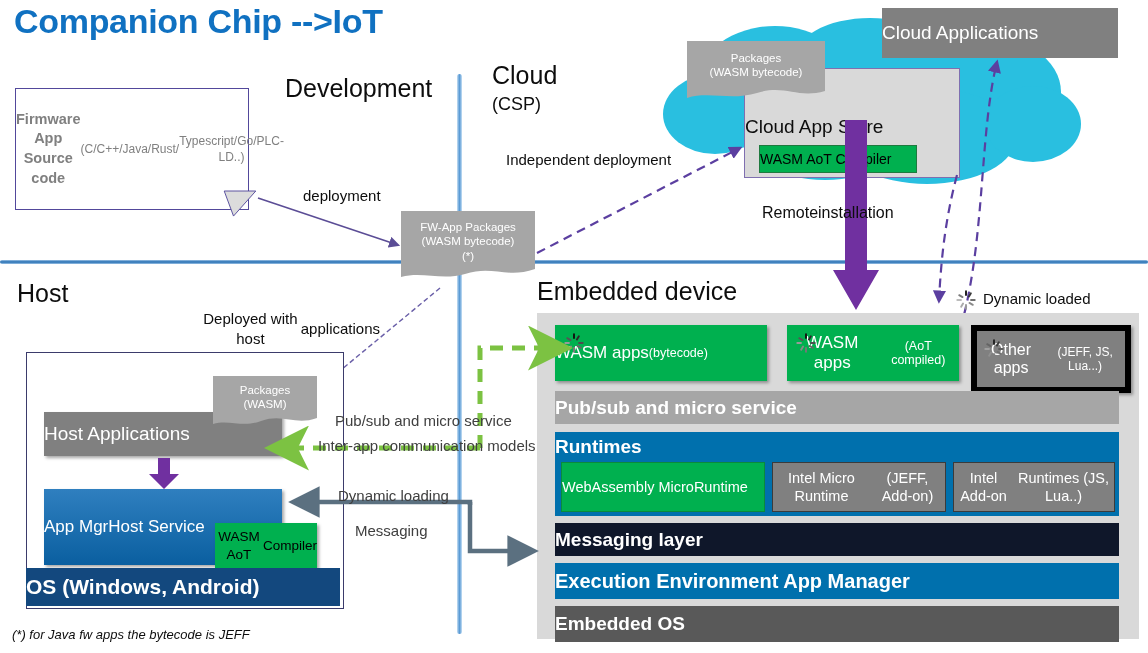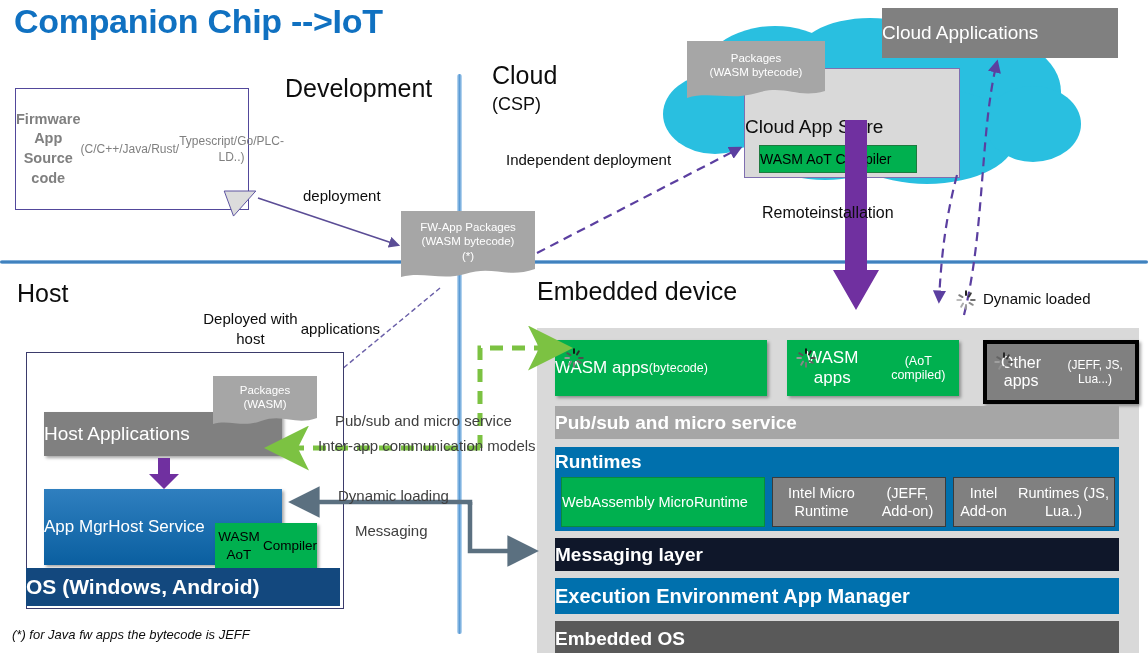--- a/index.html
+++ b/index.html
@@ -36,21 +36,21 @@
   .shadowed{box-shadow:2px 2px 3px rgba(0,0,0,.35);}
 
   
   .pkg{position:absolute;color:#fff;}
   .pkg .pkgtxt{position:absolute;left:0;top:0;width:100%;text-align:center;line-height:1.25;}
 
   
   #cloud{left:655px;top:14px;width:430px;height:172px;}
 
   
-  #embedded{left:537px;top:328px;width:602px;height:326px;background:#d9d9d9;}
+  #embedded{left:537px;top:313px;width:602px;height:326px;background:#d9d9d9;}
   .ebox{position:absolute;}
   .erow{font-weight:bold;}
 
   .spinner{position:absolute;width:22px;height:22px;}
 
   
   #hostbox{left:26px;top:352px;width:316px;height:255px;border:1px solid #3b3b6b;background:#fff;}
 
   .lbl{position:absolute;color:#404040;font-size:14.5px;line-height:1.3;}
   .lbl-dk{color:#0d0d0d;}
@@ -213,21 +213,21 @@
           <line x1="12" y1="21.5" x2="12" y2="17.5" stroke="#777"></line>
             <line x1="6.7" y1="19.4" x2="8.8" y2="15.8" stroke="#888"></line>
           <line x1="2.5" y1="12" x2="6.5" y2="12" stroke="#999"></line>
             <line x1="4.6" y1="6.7" x2="8.2" y2="8.8" stroke="#555"></line>
         </g>
       </svg>
       <span style="font-size:17px;">WASM apps</span>
       <span style="font-size:12.5px;">(AoT compiled)</span>
     </div>
 
-    <div class="ebox ctr col gray-box shadowed" style="left:434px;top:12px;width:148px;height:56px;border:4px solid #000000;margin-left:12px;">
+    <div class="ebox ctr col gray-box shadowed" style="left:434px;top:12px;width:148px;height:56px;border:6px solid #000000;">
       <svg class="spinner" style="left:6px;top:7px;" viewBox="0 0 24 24">
         <g stroke-width="2.1" stroke-linecap="round">
           <line x1="12" y1="2.5" x2="12" y2="6.5" stroke="#222"></line>
             <line x1="17.3" y1="4.6" x2="15.2" y2="8.2" stroke="#3a3a3a"></line>
           <line x1="21.5" y1="12" x2="17.5" y2="12" stroke="#5d5d5d"></line>
             <line x1="19.4" y1="17.3" x2="15.8" y2="15.2" stroke="#707070"></line>
           <line x1="12" y1="21.5" x2="12" y2="17.5" stroke="#808080"></line>
             <line x1="6.7" y1="19.4" x2="8.8" y2="15.8" stroke="#909090"></line>
           <line x1="2.5" y1="12" x2="6.5" y2="12" stroke="#a0a0a0"></line>
             <line x1="4.6" y1="6.7" x2="8.2" y2="8.8" stroke="#646464"></line>

